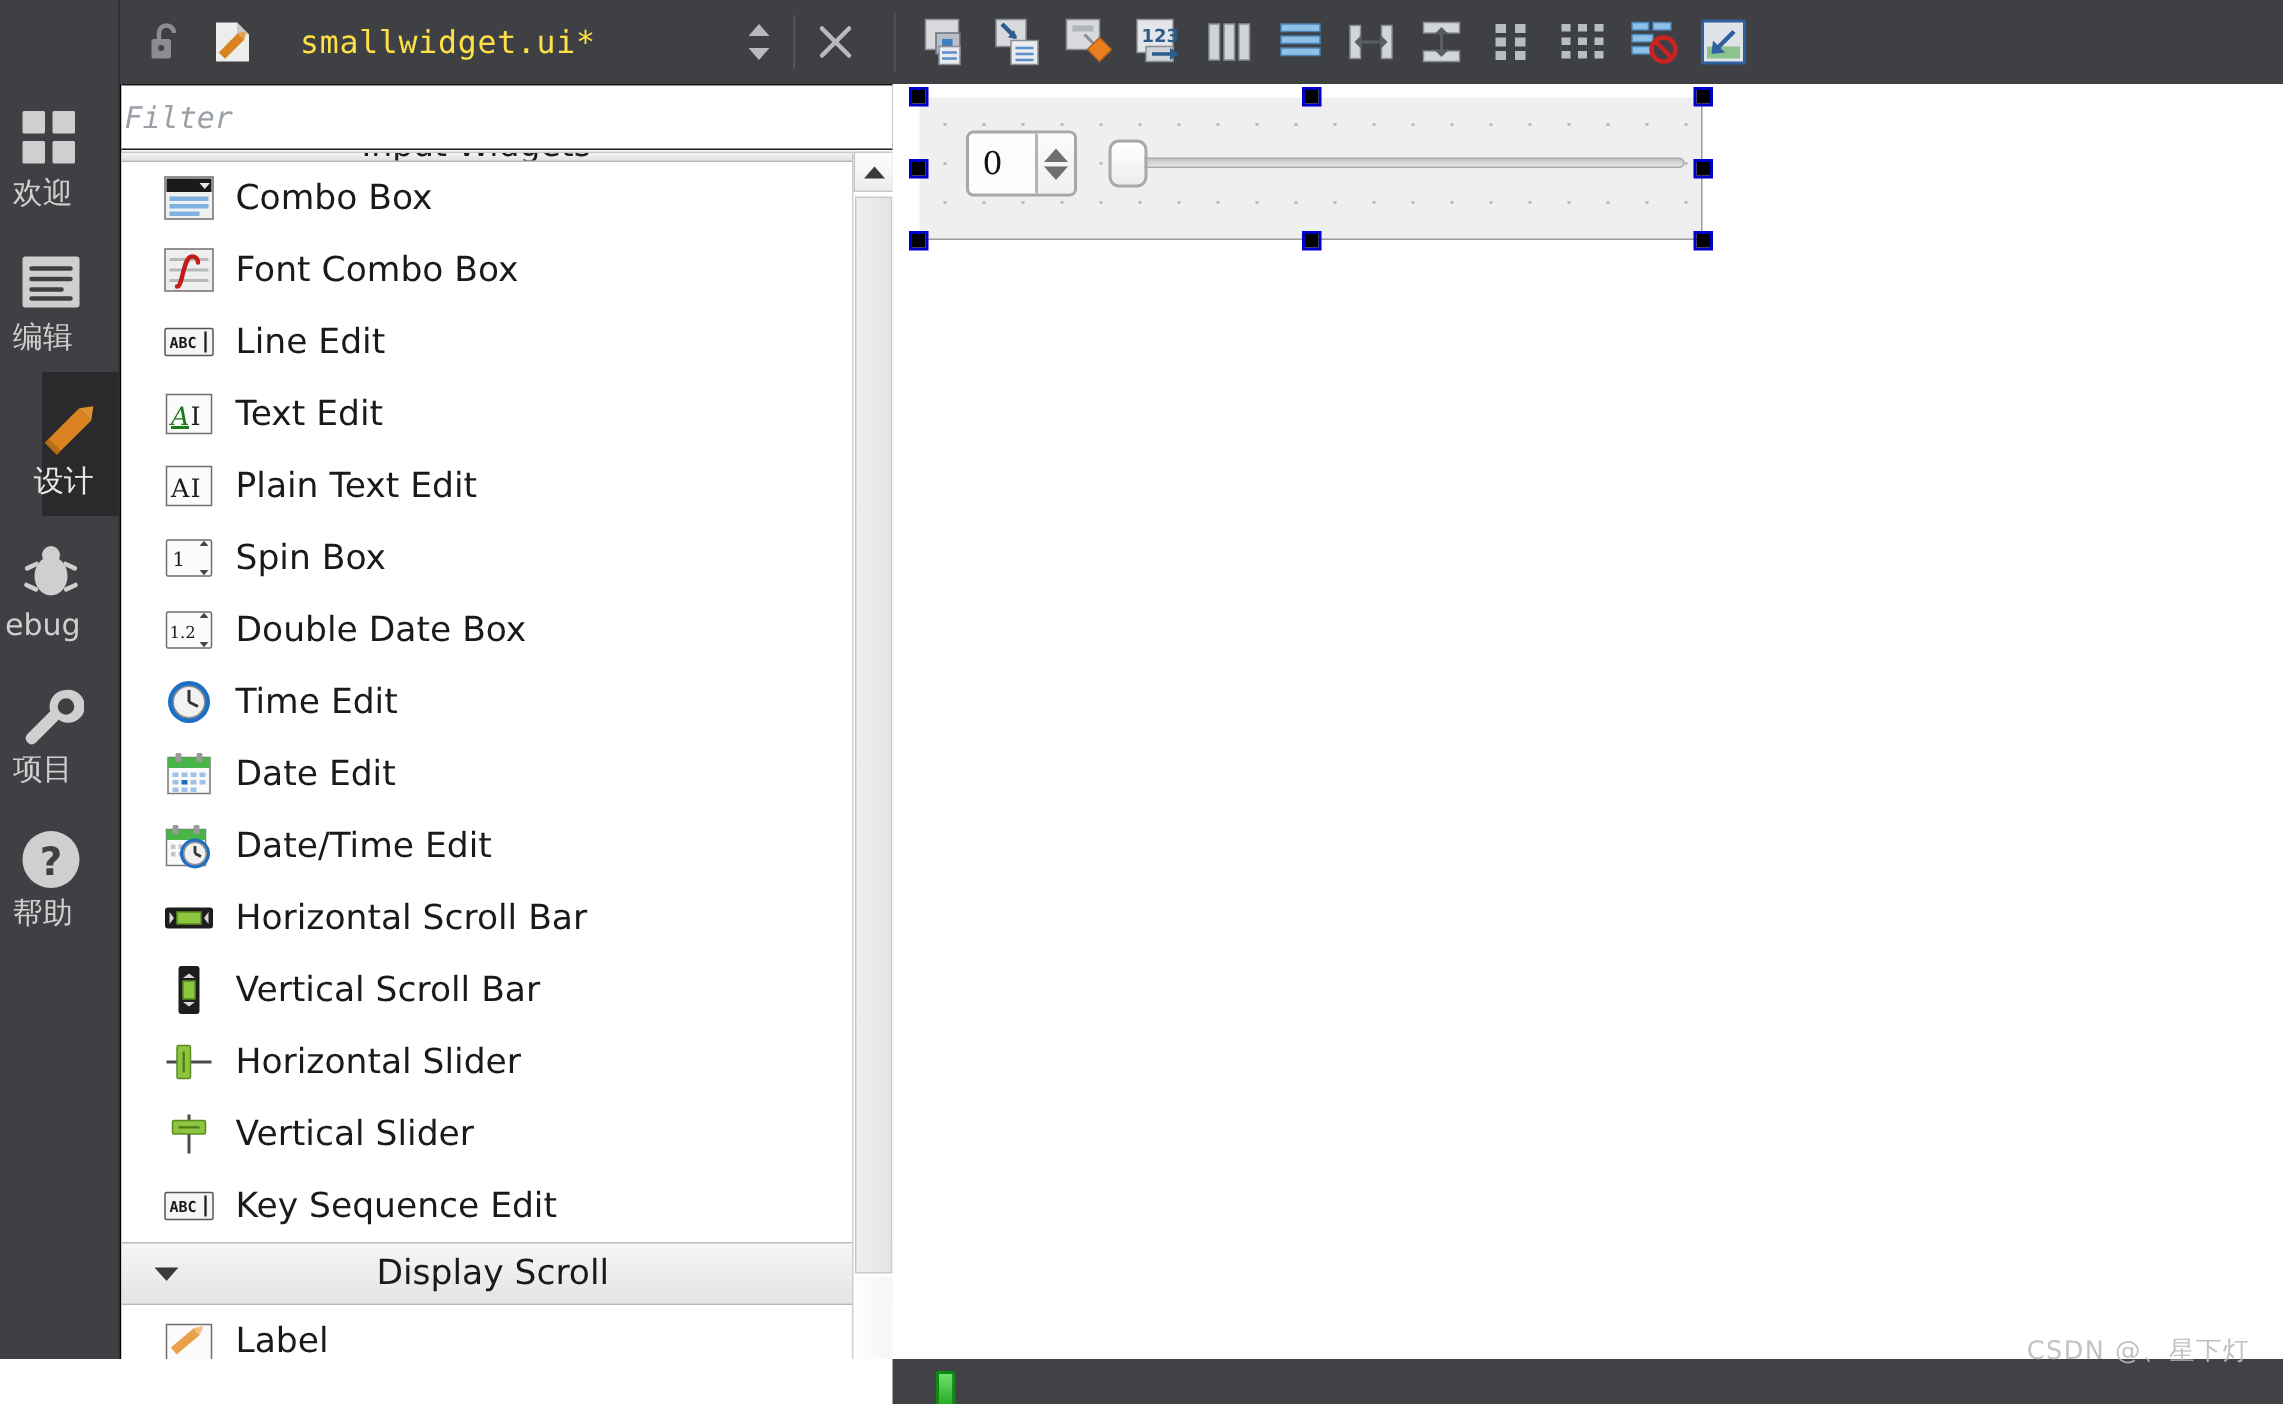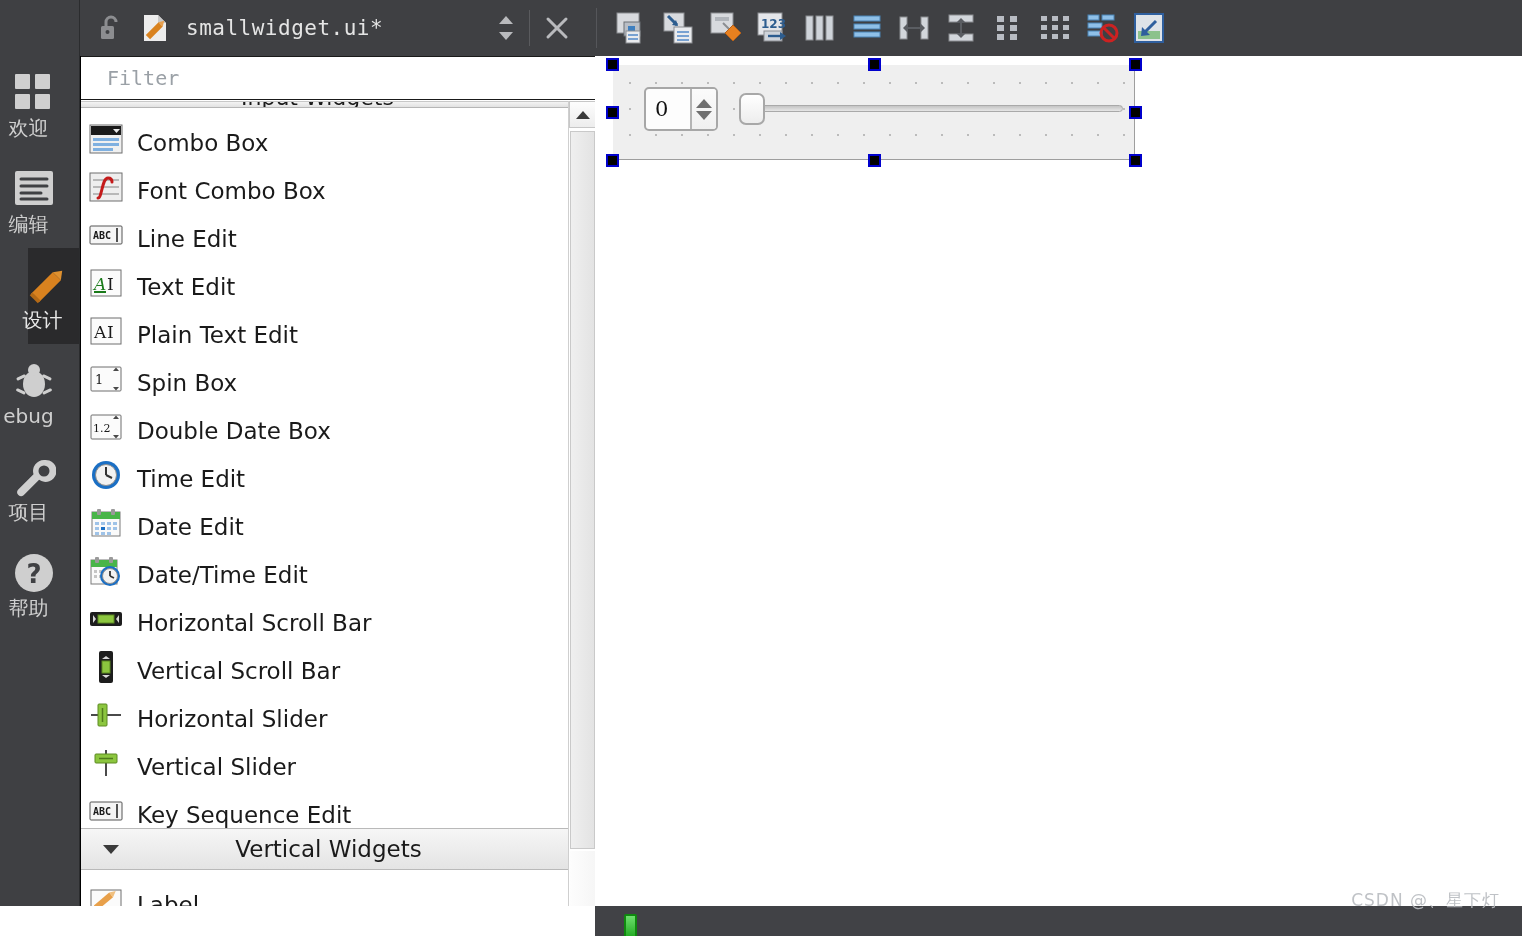--- a/index.html
+++ b/index.html
@@ -56,22 +56,22 @@
     background: #3f4043;
   }
   #doc-chrome {
     position: absolute; left: 0; top: 0;
     width: 512px; height: 56px;
     display: flex; align-items: center;
   }
   #lock-icon { width: 34px; margin-left: 14px; display:flex; align-items:center; justify-content:center; }
   #file-icon { width: 34px; margin-left: 10px; display:flex; align-items:center; justify-content:center; }
   #doc-title {
-    margin-left: 14px;
-    color: #e5e5e5;
+    margin-left: 28px;
+    color: #fde047;
     font-size: 21px;
     font-family: "DejaVu Sans Mono", monospace;
     letter-spacing: 0.5px;
     white-space: nowrap;
   }
   #split-icon {
     position: absolute; right: 72px; top: 13px;
     width: 28px; height: 30px;
     display:flex; align-items:center; justify-content:center;
   }
@@ -111,25 +111,26 @@
     position: absolute; left: 0; top: 0;
     width: 515px; height: 44px;
     background: #ffffff;
     border: 1px solid #1a1a1a;
     border-left: none;
     display: flex; align-items: center;
   }
   #filter-input {
     width: 100%; height: 100%;
     border: none; outline: none;
-    padding-left: 26px;
+    padding-left: 2px;
     font-size: 20px;
     font-family: "DejaVu Sans Mono", monospace;
     color: #222;
     background: transparent;
+    font-style: italic;
   }
   #filter-input::placeholder { color: #9aa0a6; }
 
   #tree-area {
     position: absolute; left: 0; top: 45px;
     width: 515px; height: 835px;
     overflow: hidden;
     background: #fff;
     border-top: 1px solid #c8c8c8;
   }
@@ -140,22 +141,22 @@
     background: linear-gradient(#f3f3f3,#e2e2e2);
     border-bottom: 1px solid #b6b6b6;
   }
   .cut-header .cut-text {
     position: absolute; left: 160px; top: -17px;
     font-size: 22px; color: #1a1a1a;
     white-space: nowrap;
   }
   .tree-row {
     height: 48px;
-    display: flex; align-items: flex-end;
-    padding-left: 6px;
+    display: flex; align-items: center;
+    padding-left: 26px;
     background: #ffffff;
   }
   .tree-row .w-icon {
     width: 38px; height: 34px;
     flex: 0 0 38px;
     display:flex; align-items:center; justify-content:center;
     margin-right: 12px;
   }
   .tree-row .w-label {
     font-size: 23px;
@@ -813,21 +814,21 @@
         </span>
         <span class="w-label">Key Sequence Edit</span>
       </div>
 
       <div class="section-row">
         <span class="sec-arrow">
           <svg width="20" height="14" viewBox="0 0 20 14">
             <polygon points="2,3 18,3 10,12" fill="#3a3a3a"></polygon>
           </svg>
         </span>
-        <span class="sec-label">Vertical Widgets</span>
+        <span class="sec-label">Display Scroll</span>
       </div>
 
       <div class="tree-row">
         <span class="w-icon">
           <svg width="34" height="30" viewBox="0 0 34 30">
             <rect x="2" y="4" width="30" height="24" fill="#fbfbfb" stroke="#6f6f6f"></rect>
             <g transform="rotate(-40 16 14)">
               <rect x="4" y="11" width="20" height="6" fill="#e8a04a"></rect>
               <polygon points="24,11 30,14 24,17" fill="#f0c080"></polygon>
             </g>

